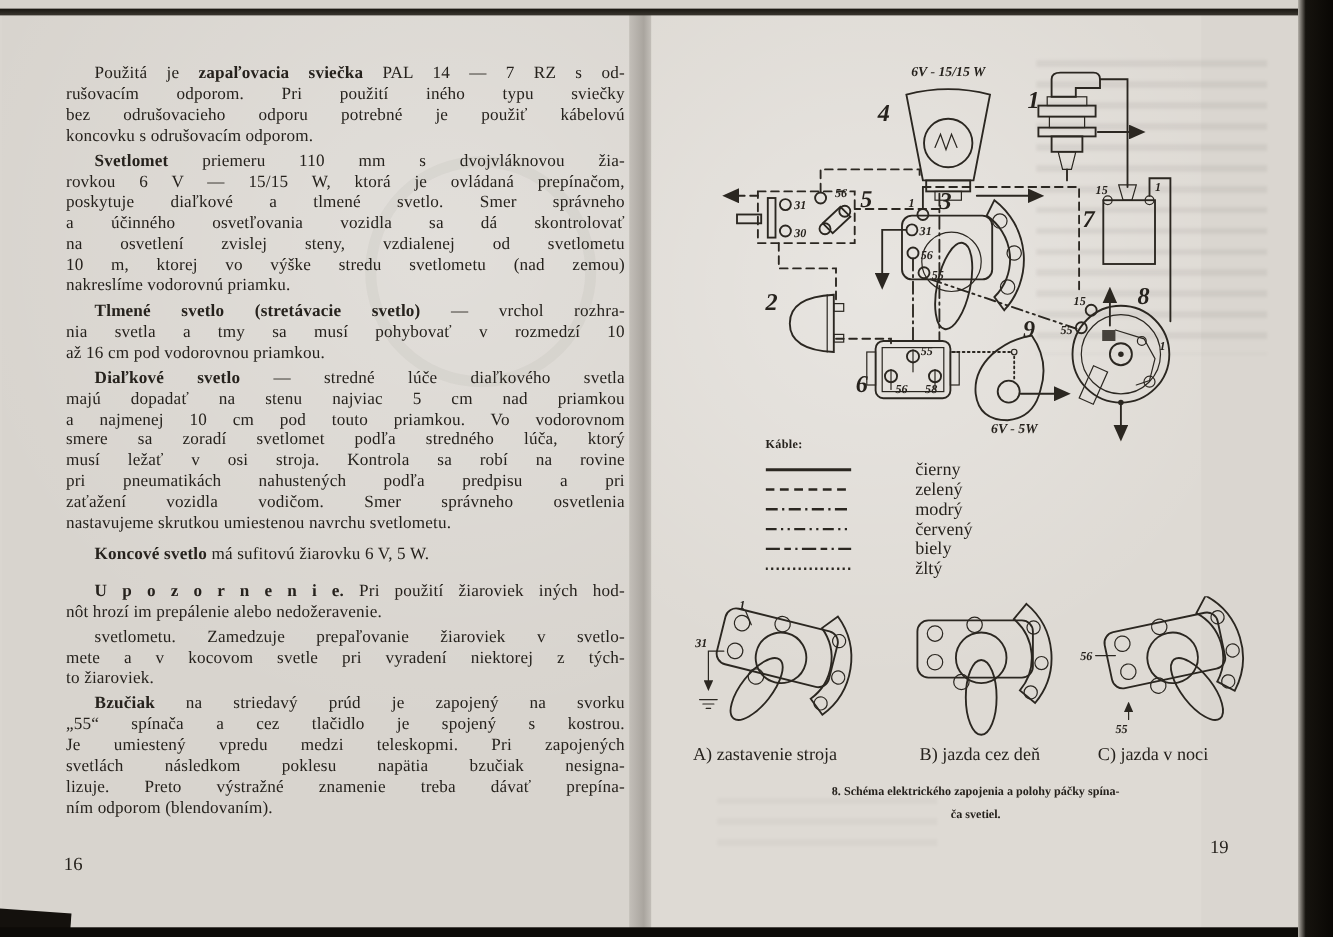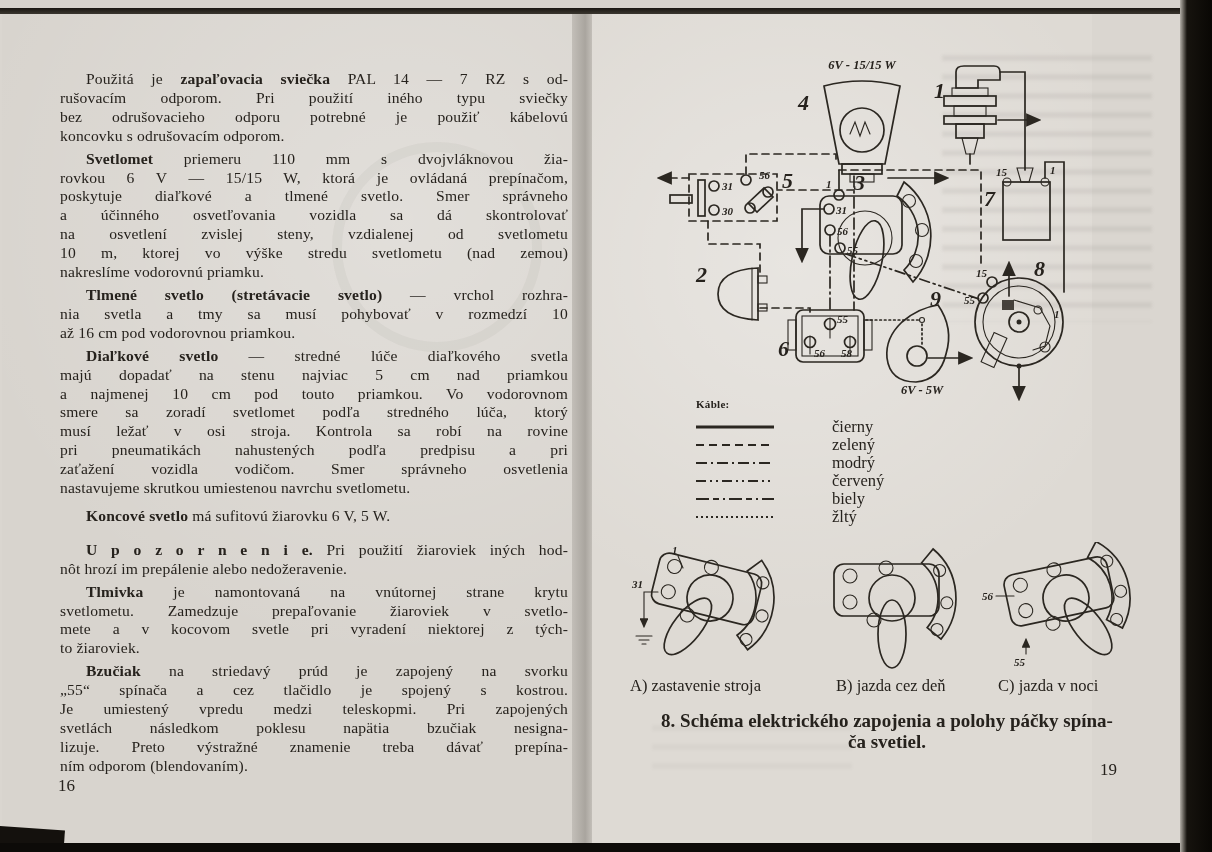--- a/index.html
+++ b/index.html
@@ -25,21 +25,21 @@
   .page-right{left:592px;width:500px;background:
      radial-gradient(circle at 40% 30%, rgba(255,255,255,.30), rgba(255,255,255,0) 55%),
      #dedad4;}
   .stamp-ghost{position:absolute;left:330px;top:130px;width:190px;height:190px;border-radius:50%;
      border:10px solid rgba(100,95,88,.06);z-index:0;}
   .ghost{position:absolute;z-index:0;filter:blur(1.6px);opacity:.55;
      background:repeating-linear-gradient(to bottom, rgba(0,0,0,0) 0 13px, rgba(96,91,84,.16) 13px 19px);}
   
   .text-col{position:absolute;left:58px;top:46px;width:508px;font-size:15.6px;line-height:18.9px;letter-spacing:.15px;}
   .para{margin-top:4px;}
-  .para:nth-child(1){margin-top:12px;}
+  .para:nth-child(1){margin-top:0;}
   .para:nth-child(5){margin-top:9px;}
   .para:nth-child(6){margin-top:15px;}
   .tline{text-align:justify;text-align-last:justify;white-space:normal;}
   .tline.last{text-align-last:left;}
   .para .tline:first-child{text-indent:26px;}
   .tline b{font-weight:700;}
   .pagenum{position:absolute;font-size:17px;color:#26221d;}
   .pagenum.pl{left:56px;top:764px;}
   .pagenum.pr{left:508px;top:748px;}
   
@@ -49,21 +49,21 @@
   .legend-rows{margin-top:8px;}
   .leg-row{display:flex;align-items:center;height:18px;}
   .leg-row svg{display:block;}
   .leg-label{margin-left:58px;font-size:16.5px;}
   .positions{position:absolute;left:0;top:530px;width:590px;height:130px;z-index:1;}
   .pos-svg{position:absolute;top:0;}
   .pos-a{left:30px;} .pos-b{left:212px;} .pos-c{left:386px;}
   .pos-labels{position:absolute;left:0;top:664px;width:590px;z-index:1;}
   .pos-label{position:absolute;font-size:16.5px;white-space:nowrap;}
   .pos-label.a{left:38px;} .pos-label.b{left:244px;} .pos-label.c{left:406px;}
-  .caption{position:absolute;left:20px;top:698px;width:550px;text-align:center;font-weight:700;font-size:19px;line-height:21px;z-index:1;}
+  .caption{position:absolute;left:20px;top:698px;width:550px;text-align:center;font-weight:700;font-size:11px;line-height:21px;z-index:1;}
   
   .s{stroke:#2b2721;fill:none;stroke-width:1.7;stroke-linecap:round;}
   .thin{stroke-width:1.1;}
   .dash{stroke-dasharray:7 5;}
   .dashdot{stroke-dasharray:11 4 2 4;}
   .dashdotdot{stroke-dasharray:10 4 2 4 2 4;}
   .dotted{stroke-dasharray:1.6 3;}
   .fillink{fill:#2b2721;stroke:none;}
   .dnum{font:italic 700 22px "Liberation Serif", serif;fill:#26221d;}
   .dterm{font:italic 700 11px "Liberation Serif", serif;fill:#26221d;}
@@ -111,21 +111,20 @@
         <div class="tline last">nastavujeme skrutkou umiestenou navrchu svetlometu.</div>
       </div>
       <div class="para">
         <div class="tline last"><b>Koncové svetlo</b> má sufitovú žiarovku 6 V, 5 W.</div>
       </div>
       <div class="para">
         <div class="tline"><b>U p o z o r n e n i e.</b> Pri použití žiaroviek iných hod-</div>
         <div class="tline last">nôt hrozí im prepálenie alebo nedožeravenie.</div>
       </div>
       <div class="para">
-        <div class="tline"><b>Tlmivka</b> je namontovaná na vnútornej strane krytu</div>
         <div class="tline">svetlometu. Zamedzuje prepaľovanie žiaroviek v svetlo-</div>
         <div class="tline">mete a v kocovom svetle pri vyradení niektorej z tých-</div>
         <div class="tline last">to žiaroviek.</div>
       </div>
       <div class="para">
         <div class="tline"><b>Bzučiak</b> na striedavý prúd je zapojený na svorku</div>
         <div class="tline">„55“ spínača a cez tlačidlo je spojený s kostrou.</div>
         <div class="tline">Je umiestený vpredu medzi teleskopmi. Pri zapojených</div>
         <div class="tline">svetlách následkom poklesu napätia bzučiak nesigna-</div>
         <div class="tline">lizuje. Preto výstražné znamenie treba dávať prepína-</div>

